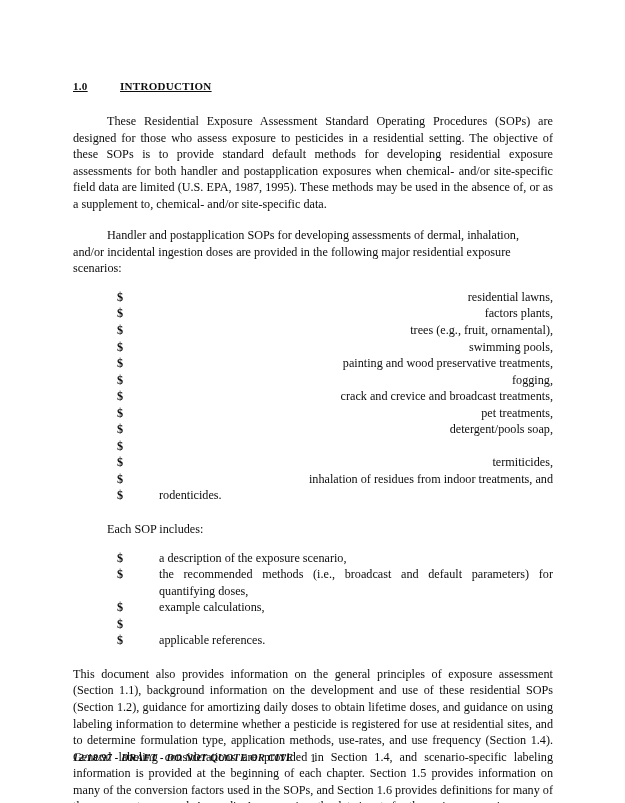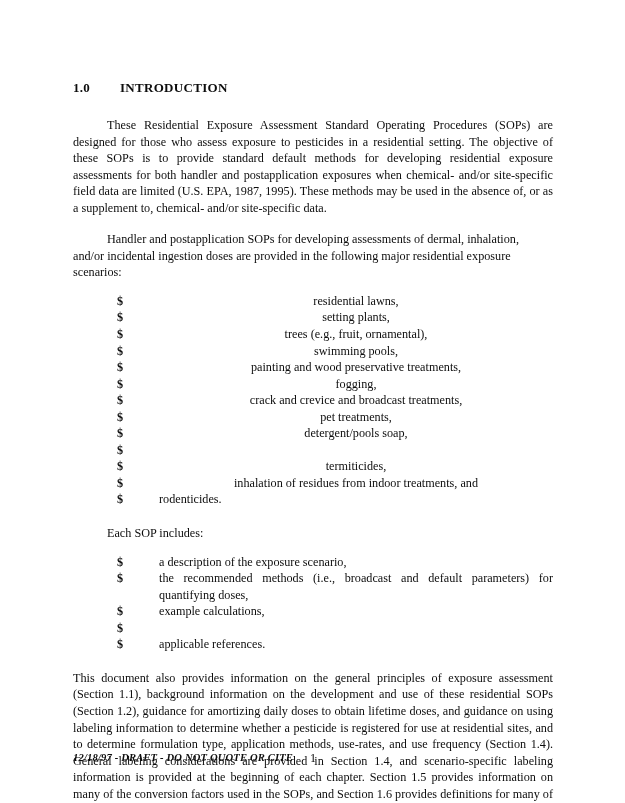--- a/index.html
+++ b/index.html
@@ -28,26 +28,27 @@
   
   .content {
     position: absolute;
     left: 73px;
     top: 80px;
     width: 480px;
   }
 
   
   .section-heading {
-    font-size: 13px;
+    font-size: 11px;
     font-weight: bold;
     letter-spacing: 0.3px;
     margin: 0 0 21px 0;
     display: flex;
     white-space: pre;
+    text-decoration: underline;
   }
   .section-heading .num {
     width: 47px;
     flex: 0 0 47px;
   }
 
   
   p.para {
     font-size: 12.2px;
     line-height: 16.55px;
@@ -88,21 +89,21 @@
   ul.doclist li .bullet {
     flex: 0 0 auto;
     width: 42px;
     margin-left: 44px;
     font-weight: bold;
     font-size: 12.2px;
     line-height: 16.55px;
   }
   ul.doclist li .item-text {
     flex: 1 1 auto;
-    text-align: center;
+    text-align: right;
   }
   
   ul.doclist.justified li .item-text {
     text-align: justify;
   }
   ul.doclist li:last-child .item-text,
   ul.doclist.justified li:last-child .item-text {
     text-align: left;
   }
 
@@ -146,21 +147,21 @@
 
     <p class="leadin">Handler and postapplication SOPs for developing assessments of dermal, inhalation, and/or incidental ingestion doses are provided in the following major residential exposure scenarios:</p>
 
     <ul class="doclist spaced-after">
       <li>
           <span class="bullet">$</span>
           <span class="item-text">residential lawns,</span>
         </li>
       <li>
           <span class="bullet">$</span>
-          <span class="item-text">setting plants,</span>
+          <span class="item-text">factors plants,</span>
         </li>
       <li>
           <span class="bullet">$</span>
           <span class="item-text">trees (e.g., fruit, ornamental),</span>
         </li>
       <li>
           <span class="bullet">$</span>
           <span class="item-text">swimming pools,</span>
         </li>
       <li>

